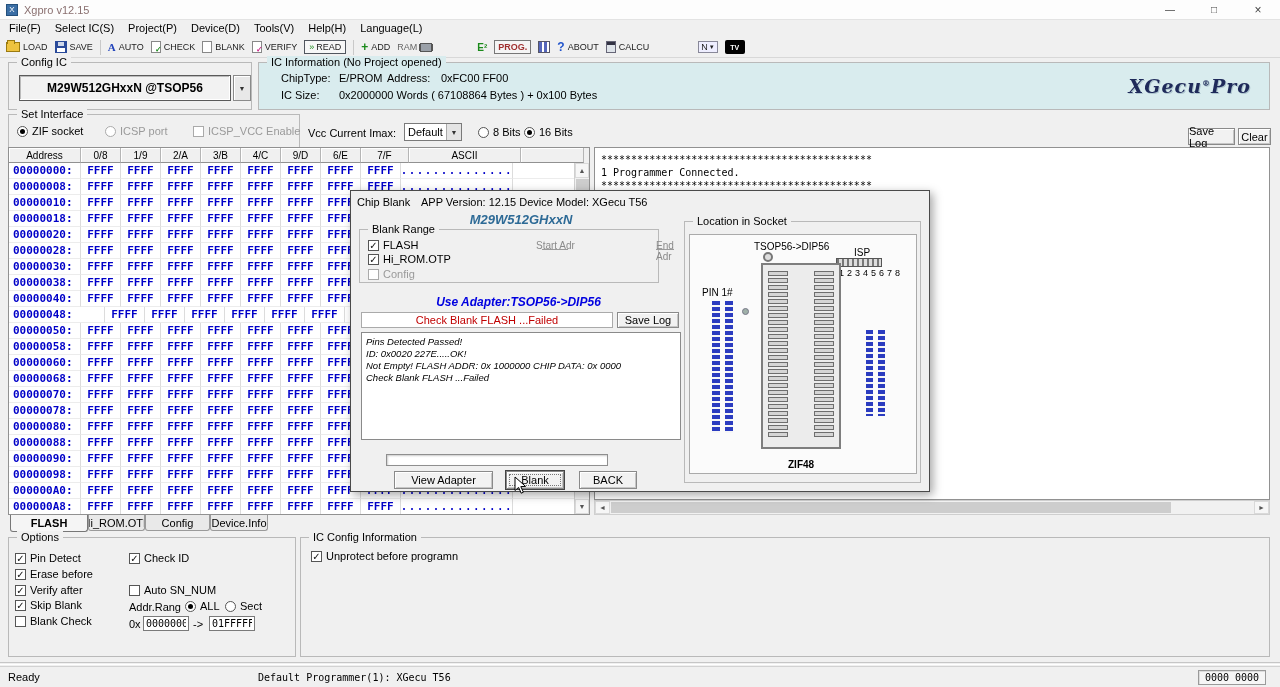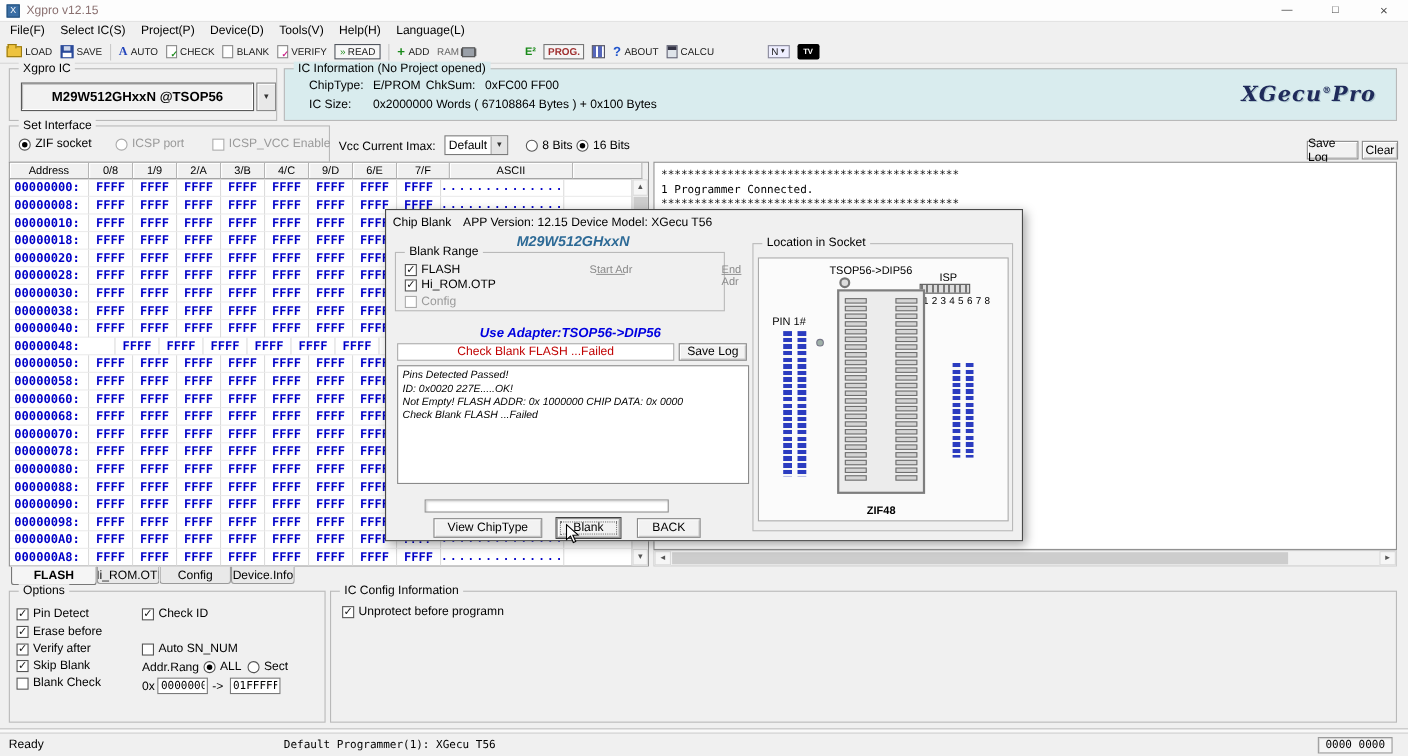--- a/index.html
+++ b/index.html
@@ -277,32 +277,32 @@
   <div class="tool-btn" style="margin-left:42px;">
     <span class="i-lang">
       <span>N</span>
       <span style="font-size:6px;">▼</span>
     </span>
   </div>
   <div class="i-tv">TV</div>
 </div>
 
 <div class="groupbox" style="left:8px; top:62px; width:244px; height:48px;">
-  <span class="legend">Xgpro IC</span>
+  <span class="legend">Config IC</span>
   <div class="ic-select-wrap">
     <div class="ic-select">M29W512GHxxN  @TSOP56</div>
     <div class="ic-drop">▼</div>
   </div>
 </div>
 
 <div class="groupbox teal" style="left:258px; top:62px; width:1012px; height:48px;">
   <span class="legend">IC Information (No Project opened)</span>
   <span class="ic-info-line" style="left:22px; top:9px;">ChipType:</span>
   <span class="ic-info-line" style="left:80px; top:9px;">E/PROM</span>
-  <span class="ic-info-line" style="left:128px; top:9px;">ChkSum:</span>
+  <span class="ic-info-line" style="left:128px; top:9px;">Address:</span>
   <span class="ic-info-line" style="left:182px; top:9px;">0xFC00 FF00</span>
   <span class="ic-info-line" style="left:22px; top:26px;">IC Size:</span>
   <span class="ic-info-line" style="left:80px; top:26px;">0x2000000 Words ( 67108864 Bytes ) + 0x100 Bytes</span>
   <div class="logo">
     <span>XGecu</span><sup>®</sup><span>Pro</span>
   </div>
 </div>
 
 <div class="groupbox" style="left:8px; top:114px; width:292px; height:34px;">
   <span class="legend">Set Interface</span>
@@ -759,21 +759,21 @@
 
   <div class="dlg-log" id="dialog-log">
       <div class="dlog-line">Pins Detected Passed!</div>
       <div class="dlog-line">ID: 0x0020 227E.....OK!</div>
       <div class="dlog-line">Not Empty! FLASH ADDR: 0x 1000000 CHIP DATA: 0x 0000</div>
       <div class="dlog-line">Check Blank FLASH ...Failed</div>
     </div>
 
   <div class="progress"></div>
 
-  <div class="btn" style="position:absolute; left:43px; top:280px; width:99px; height:18px;">View ChipType</div>
+  <div class="btn" style="position:absolute; left:43px; top:280px; width:99px; height:18px;">View Adapter</div>
   <div class="btn focused" style="position:absolute; left:155px; top:280px; width:58px; height:18px;">Blank</div>
   <div class="btn" style="position:absolute; left:228px; top:280px; width:58px; height:18px;">BACK</div>
 
   <div class="groupbox" style="left:333px; top:30px; width:237px; height:262px; background:#f0f0f0;">
     <span class="legend">Location in Socket</span>
     <div class="socket-panel">
       <span class="small-label" style="left:64px; top:6px;">TSOP56-&gt;DIP56</span>
       <span class="small-label" style="left:164px; top:12px;">ISP</span>
       <div class="isp-conn"></div>
       <span class="isp-nums">12345678</span>

